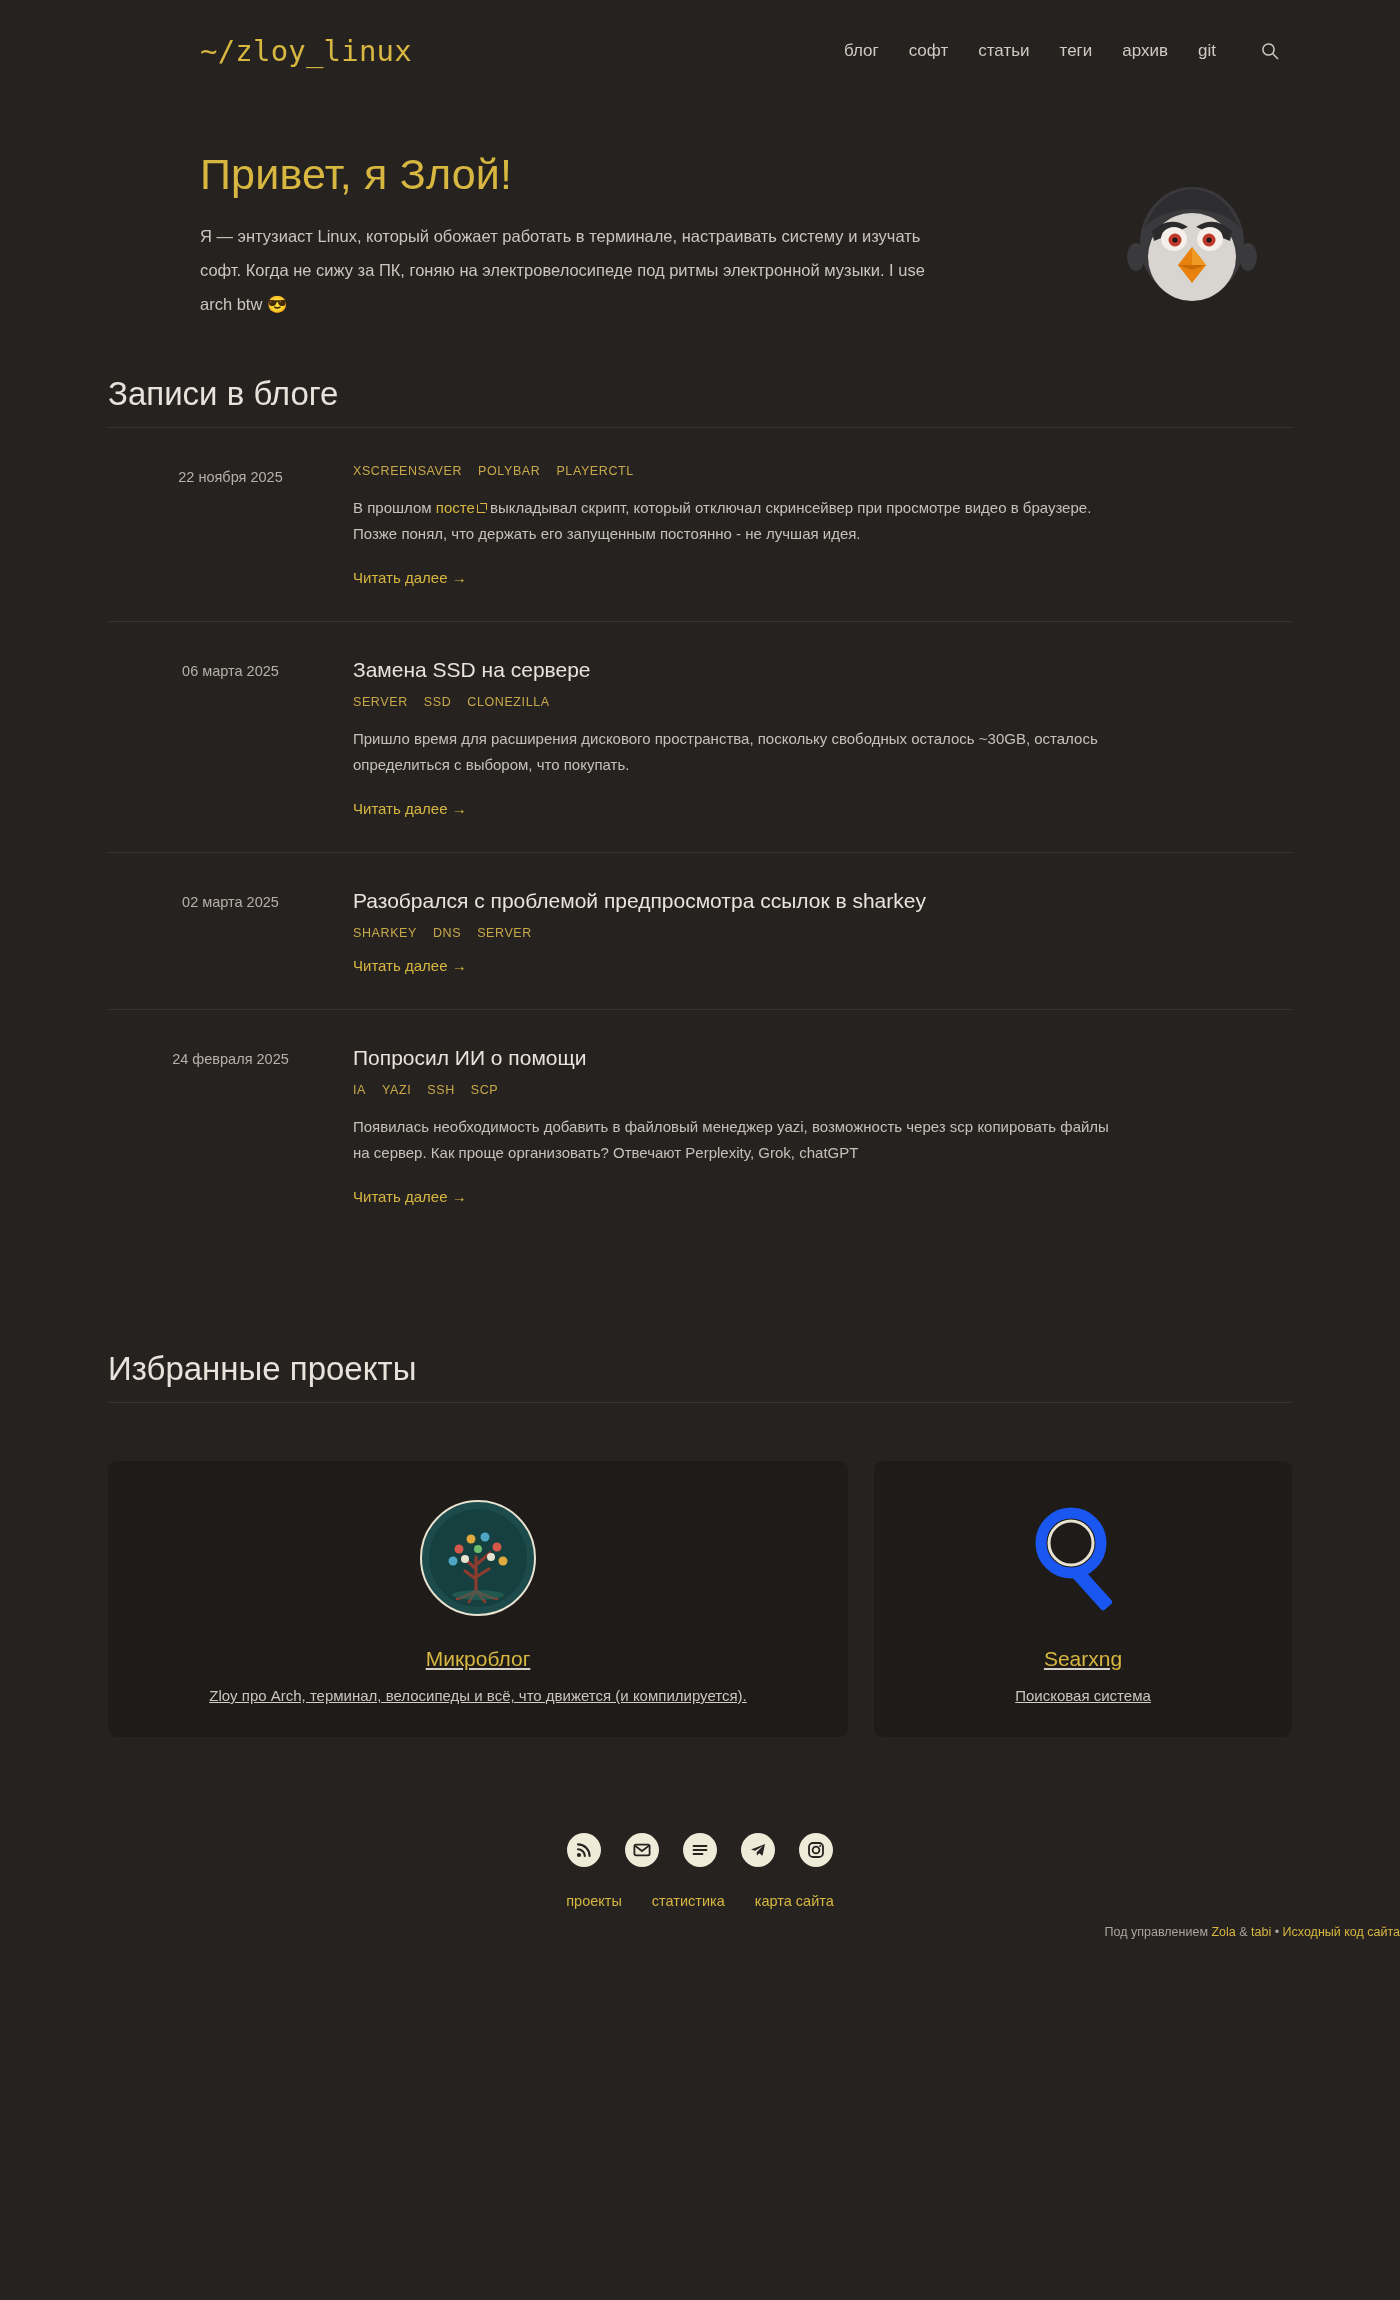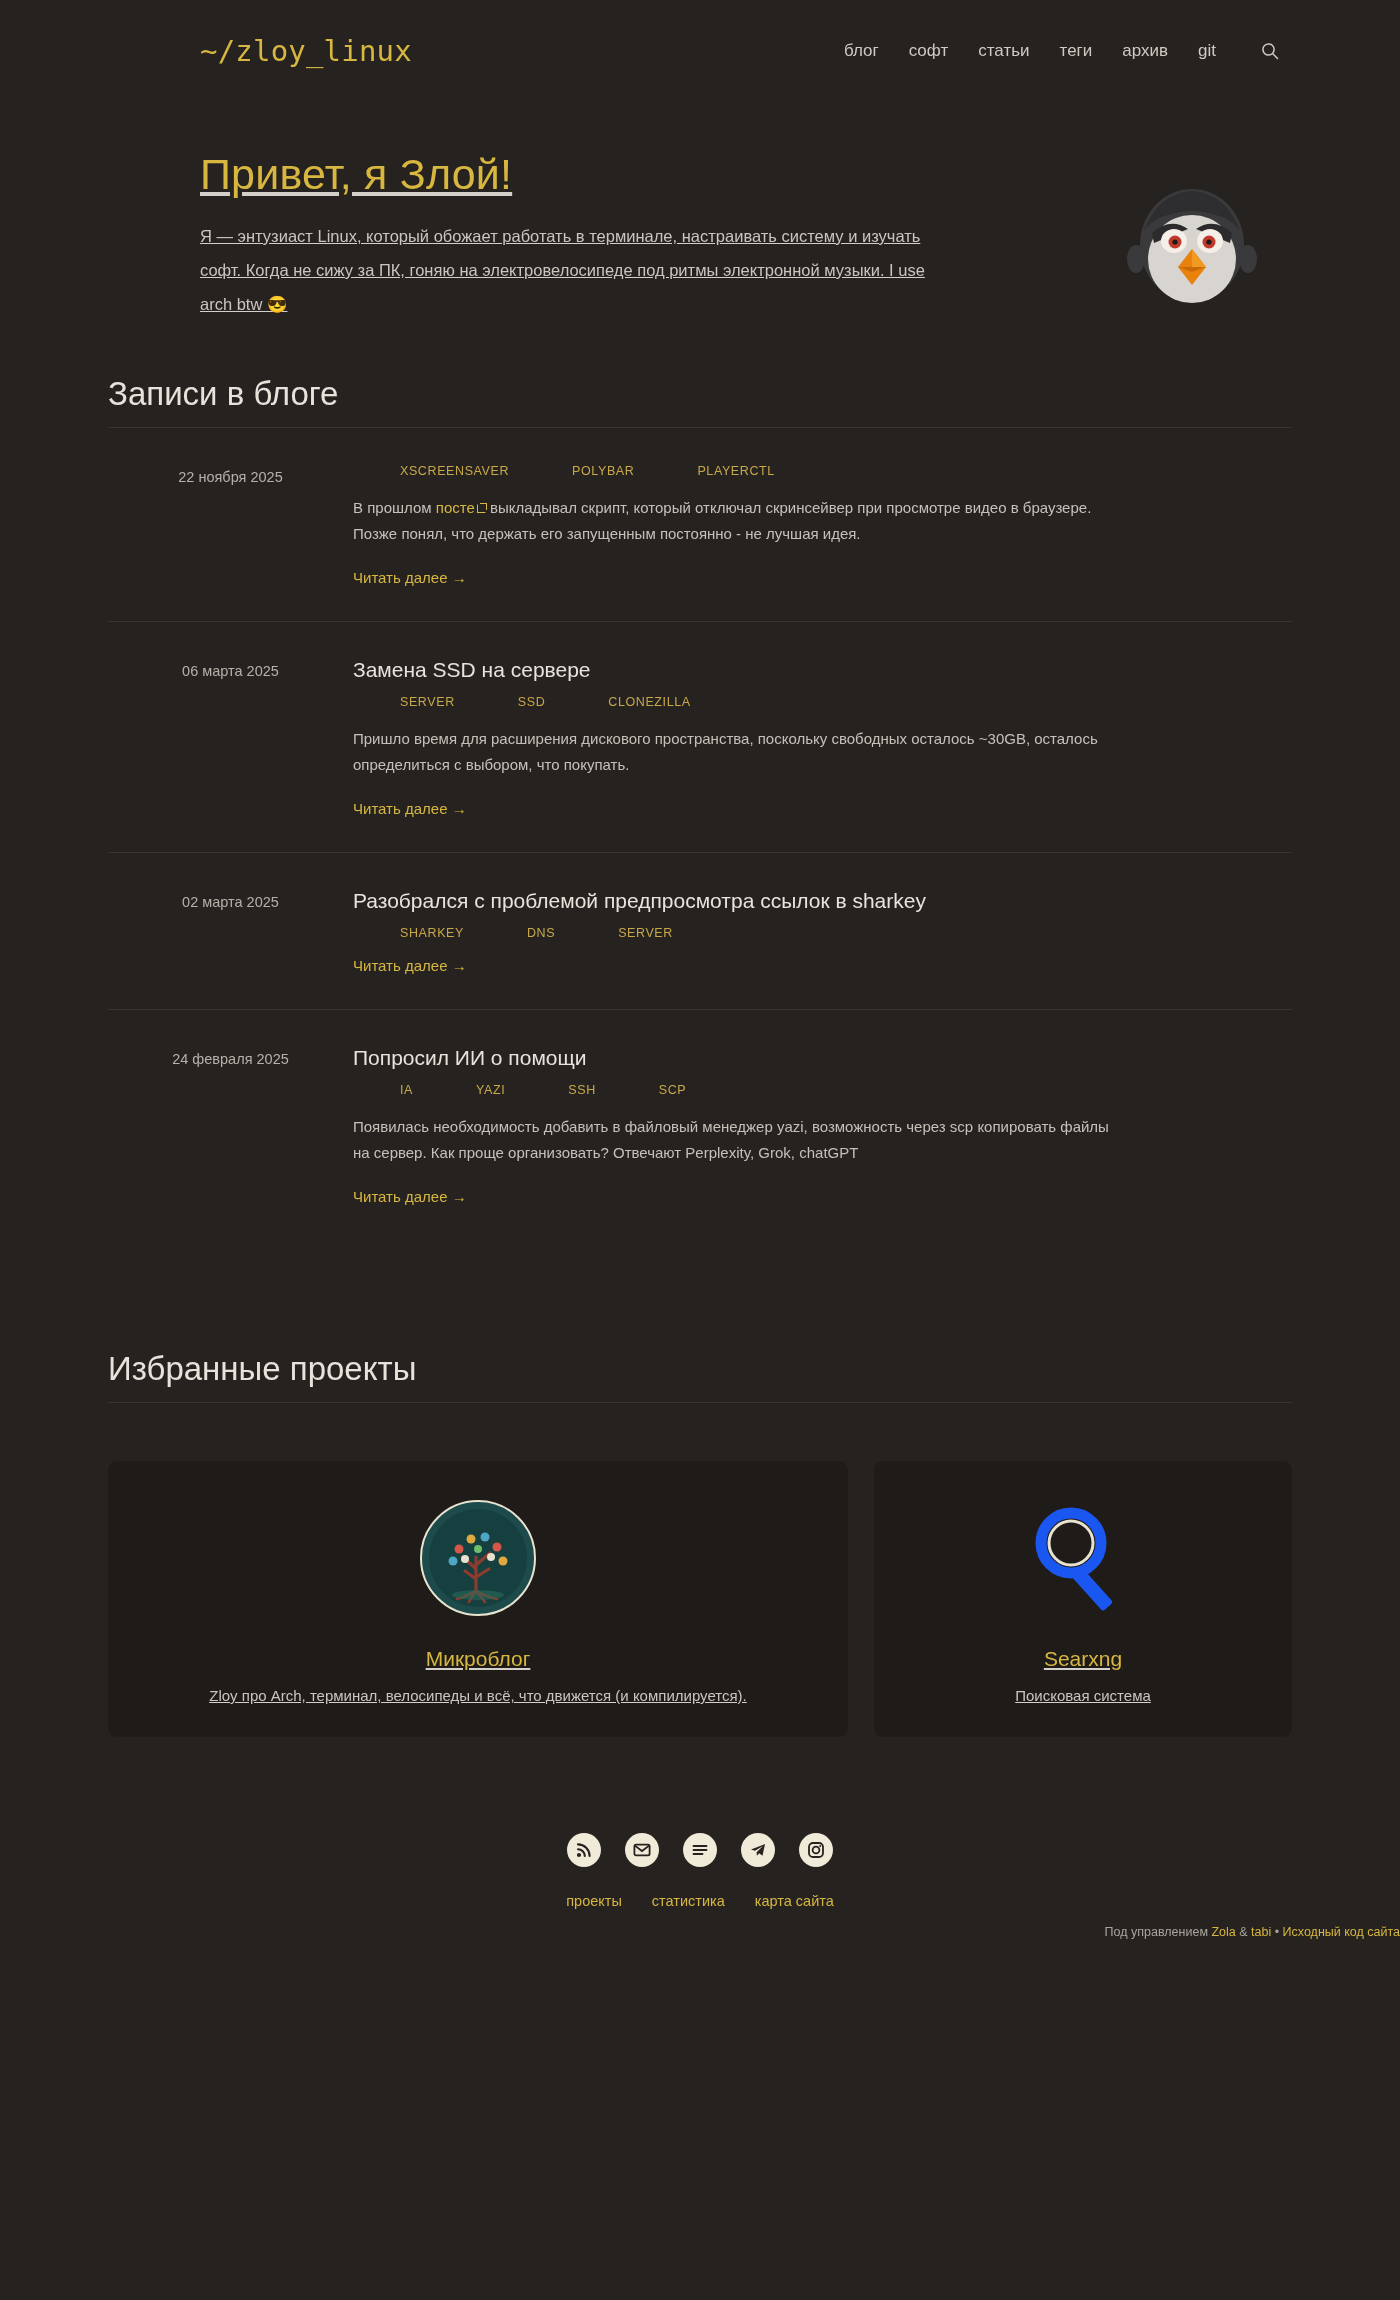--- a/index.html
+++ b/index.html
@@ -55,23 +55,22 @@
     padding: 0;
     margin-left: 14px;
     cursor: pointer;
     display: flex;
     align-items: center;
   }
   
   .hero {
     padding: 72px 114px 0 200px;
     display: flex;
-    align-items: flex-end;
+    align-items: center;
     justify-content: space-between;
-    text-decoration: underline;
   }
   .hero-text { max-width: 760px; }
   h1.hero-title {
     color: #d7b740;
     font-size: 43px;
     font-weight: 400;
     margin: 0 0 20px 0;
     letter-spacing: .2px;
   }
   .hero-desc {
@@ -133,21 +132,20 @@
     gap: 16px;
     margin-bottom: 17px;
     flex-wrap: wrap;
   }
   .tag {
     color: #c8a94a;
     font-size: 12.5px;
     letter-spacing: .6px;
     text-decoration: none;
     text-transform: uppercase;
-    margin-left: 47px;
   }
   .post-summary {
     font-size: 15px;
     line-height: 26px;
     color: #c6c0b9;
     margin: 0 0 22px 0;
     max-width: 760px;
   }
   .post-summary a.inline-link {
     color: #d7b740;

